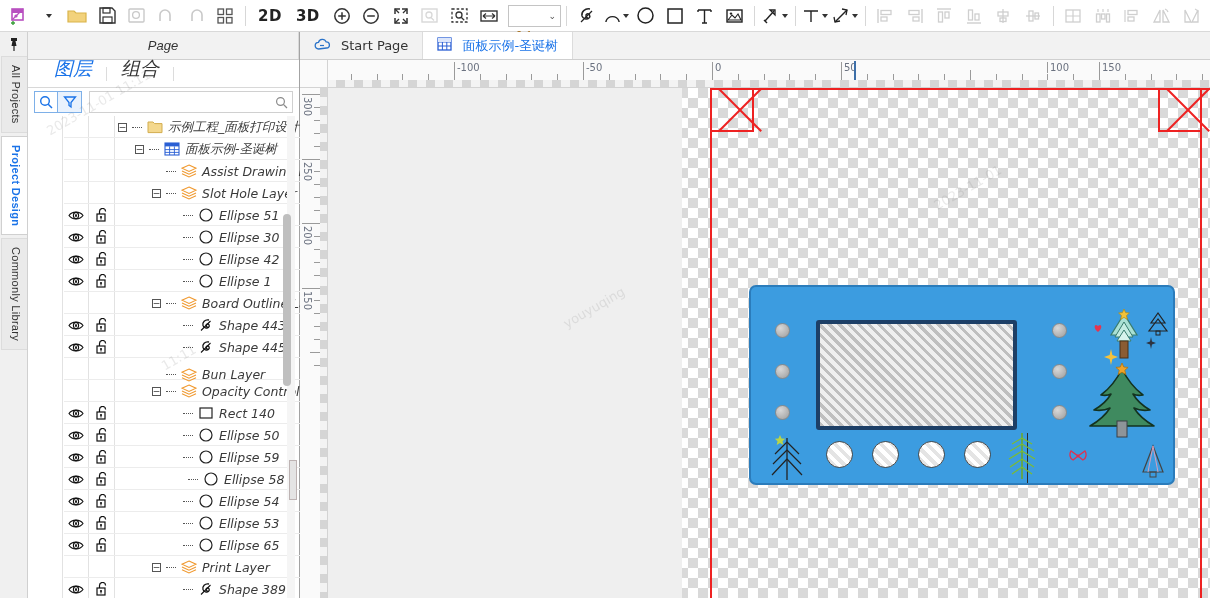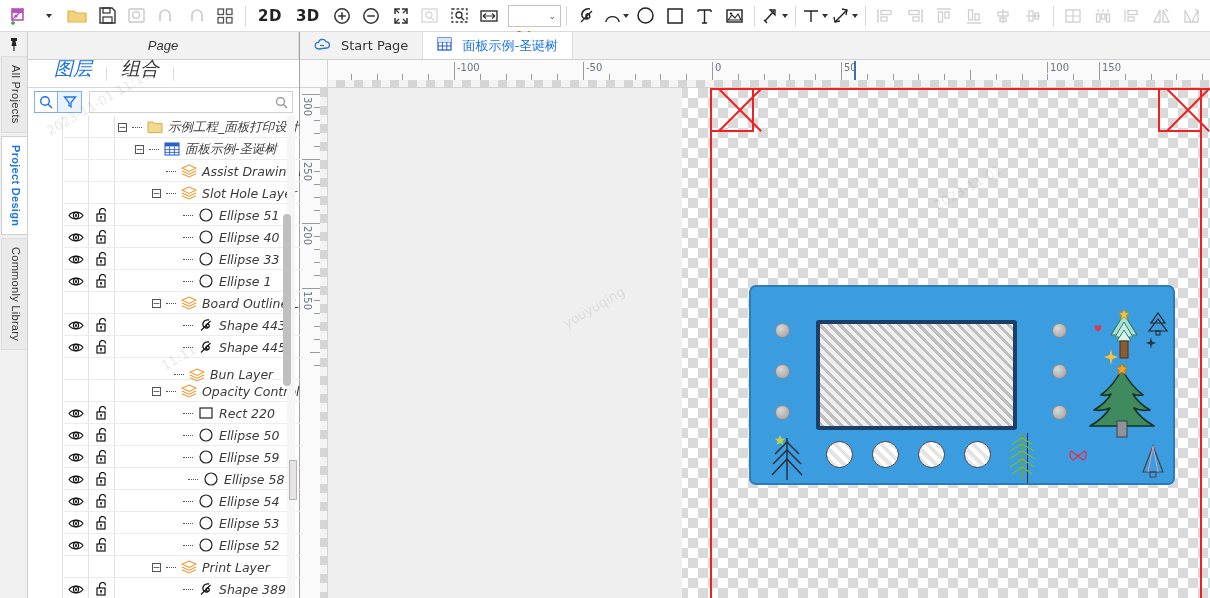--- a/index.html
+++ b/index.html
@@ -567,21 +567,21 @@
             </svg>
           </div>
           <div class="tlabel" style="left: 141px;">
             <span style="width:9px;flex:none"></span>
             <span class="dotted"></span>
             <span>
               <svg class="ico" viewBox="0 0 16 16">
                 <circle cx="8" cy="8" r="6" fill="#fff" stroke="#222" stroke-width="1.2"></circle>
               </svg>
             </span>
-            <span>Ellipse 40</span>
+            <span>Ellipse 30</span>
           </div>
         </div>
         <div class="trow">
           <div class="rowline"></div>
           <div class="eyecell">
             <svg width="16" height="11" viewBox="0 0 16 11">
               <path d="M1 5.5 C4 1 12 1 15 5.5 C12 10 4 10 1 5.5z" fill="none" stroke="#111" stroke-width="1.1"></path>
               <ellipse cx="8" cy="5.5" rx="2.6" ry="3.1" fill="none" stroke="#111" stroke-width="1.1"></ellipse>
               <ellipse cx="8" cy="5.5" rx="1" ry="1.5" fill="#111"></ellipse>
             </svg>
@@ -595,21 +595,21 @@
             </svg>
           </div>
           <div class="tlabel" style="left: 141px;">
             <span style="width:9px;flex:none"></span>
             <span class="dotted"></span>
             <span>
               <svg class="ico" viewBox="0 0 16 16">
                 <circle cx="8" cy="8" r="6" fill="#fff" stroke="#222" stroke-width="1.2"></circle>
               </svg>
             </span>
-            <span>Ellipse 33</span>
+            <span>Ellipse 42</span>
           </div>
         </div>
         <div class="trow">
           <div class="rowline"></div>
           <div class="eyecell">
             <svg width="16" height="11" viewBox="0 0 16 11">
               <path d="M1 5.5 C4 1 12 1 15 5.5 C12 10 4 10 1 5.5z" fill="none" stroke="#111" stroke-width="1.1"></path>
               <ellipse cx="8" cy="5.5" rx="2.6" ry="3.1" fill="none" stroke="#111" stroke-width="1.1"></ellipse>
               <ellipse cx="8" cy="5.5" rx="1" ry="1.5" fill="#111"></ellipse>
             </svg>
@@ -701,21 +701,21 @@
               <svg class="ico" viewBox="0 0 16 16">
                 <path d="M11 3 c-4 -1 -7 2.5 -6 5.6 c.8 2.4 4 3.2 5.6 1.6 c1.6 -1.6 0 -4 -1.6 -3.2 c-1.6 .8 -.8 3.2 .8 3.2" fill="none" stroke="#111" stroke-width="1.3"></path>
                 <path d="M3 13.5 L12.5 4" stroke="#111" stroke-width="1.1"></path>
               </svg>
             </span>
             <span>Shape 445</span>
           </div>
         </div>
         <div class="trow">
           <div class="rowline"></div>
-          <div class="tlabel" style="left: 132px; margin-top: 11px;">
+          <div class="tlabel" style="left: 124px; margin-top: 11px;">
             <span style="width:9px;flex:none"></span>
             <span class="dotted"></span>
             <span>
               <svg class="ico" viewBox="0 0 16 14">
                 <path d="M8 1 L15 4.2 L8 7.4 L1 4.2z" fill="#fff" stroke="#f0992f" stroke-width="1.1"></path>
                 <path d="M1 7 L8 10.2 L15 7" fill="none" stroke="#f0992f" stroke-width="1.1"></path>
                 <path d="M1 9.8 L8 13 L15 9.8" fill="none" stroke="#f0992f" stroke-width="1.1"></path>
               </svg>
             </span>
             <span>Bun Layer</span>
@@ -754,21 +754,21 @@
             </svg>
           </div>
           <div class="tlabel" style="left: 141px;">
             <span style="width:9px;flex:none"></span>
             <span class="dotted"></span>
             <span>
               <svg class="ico" viewBox="0 0 16 16">
                 <rect x="2" y="3" width="12" height="10" fill="#fff" stroke="#222" stroke-width="1.2"></rect>
               </svg>
             </span>
-            <span>Rect 220</span>
+            <span>Rect 140</span>
           </div>
         </div>
         <div class="trow">
           <div class="rowline"></div>
           <div class="eyecell">
             <svg width="16" height="11" viewBox="0 0 16 11">
               <path d="M1 5.5 C4 1 12 1 15 5.5 C12 10 4 10 1 5.5z" fill="none" stroke="#111" stroke-width="1.1"></path>
               <ellipse cx="8" cy="5.5" rx="2.6" ry="3.1" fill="none" stroke="#111" stroke-width="1.1"></ellipse>
               <ellipse cx="8" cy="5.5" rx="1" ry="1.5" fill="#111"></ellipse>
             </svg>
@@ -922,21 +922,21 @@
             </svg>
           </div>
           <div class="tlabel" style="left: 141px;">
             <span style="width:9px;flex:none"></span>
             <span class="dotted"></span>
             <span>
               <svg class="ico" viewBox="0 0 16 16">
                 <circle cx="8" cy="8" r="6" fill="#fff" stroke="#222" stroke-width="1.2"></circle>
               </svg>
             </span>
-            <span>Ellipse 52</span>
+            <span>Ellipse 65</span>
           </div>
         </div>
         <div class="trow">
           <div class="rowline"></div>
           <div class="tlabel" style="left: 124px;">
             <span class="exp">−</span>
             <span class="dotted"></span>
             <span>
               <svg class="ico" viewBox="0 0 16 14">
                 <path d="M8 1 L15 4.2 L8 7.4 L1 4.2z" fill="#fff" stroke="#f0992f" stroke-width="1.1"></path>

